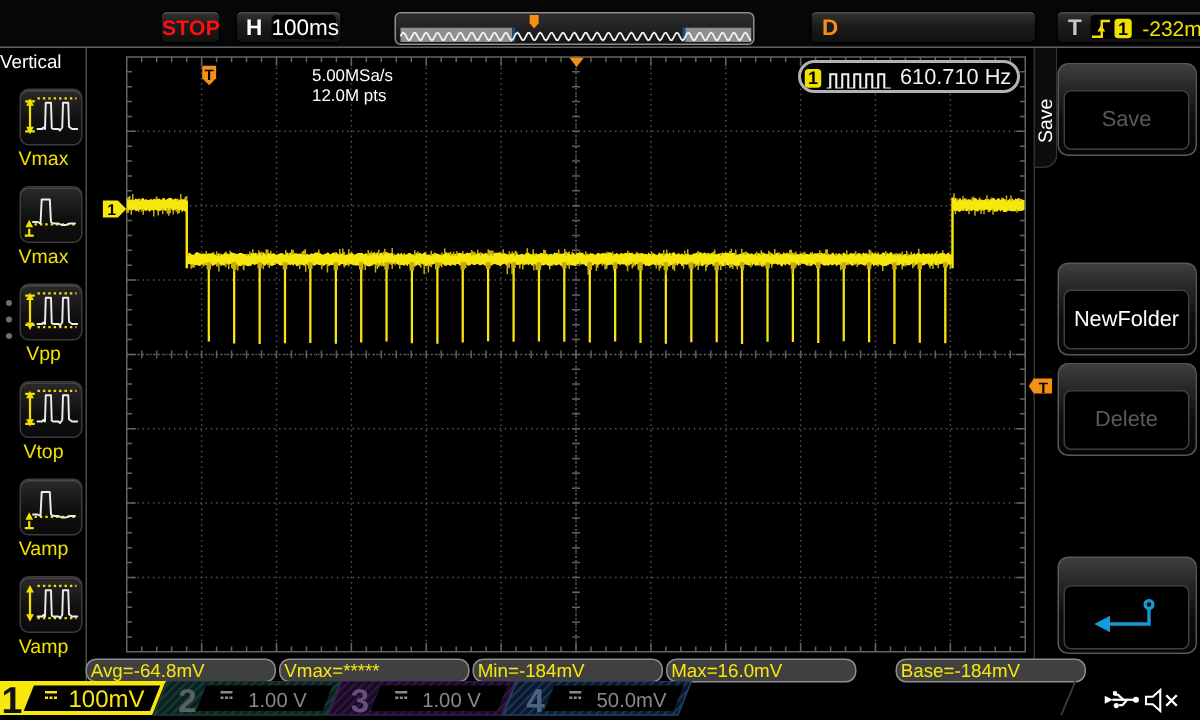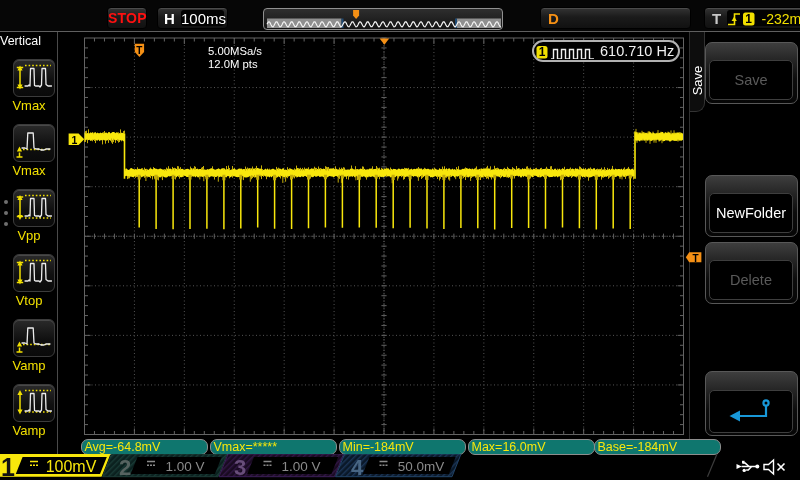--- a/index.html
+++ b/index.html
@@ -32,21 +32,21 @@
 .pdot { position:absolute; left:4px; width:4px; height:4px; border-radius:50%; background:#6e6e6e; }
 
 #rmenu { position:absolute; left:689px; top:32px; width:111px; height:422px; background:#000; border-left:1px solid #303030; }
 #rtab { position:absolute; left:0; top:0; width:15px; height:80px; background:#0d0d0d; border-right:1px solid #333; border-bottom:1px solid #333; border-bottom-right-radius:9px; }
 #rtab span { position:absolute; left:-17px; top:41px; width:48px; text-align:center; color:#fff; font-size:13px; transform:rotate(-90deg); }
 .rbtn { position:absolute; left:14.5px; width:93px; border-radius:7px; background:linear-gradient(#3e3e3e,#262626 28%,#0d0d0d 60%,#060606); border:1px solid #585858; }
 .rbtn-in { position:absolute; left:3.5px; right:3.5px; top:17.5px; bottom:2.5px; background:#000; border:1px solid #3e3e3e; border-radius:5px; display:flex; align-items:center; justify-content:center; font-size:14.5px; }
 
 #fcnt { position:absolute; left:532px; top:40px; width:148px; height:22px; background:#000; border:2.5px solid #b2b2b2; border-radius:11px; }
 
-.meas { position:absolute; top:438.5px; width:127px; height:16px; border:1px solid #8e8e8e; border-radius:7px; background:#0f766e; color:#f8e70c; font-size:12.5px; line-height:14px; padding-left:2.5px;margin-left:24px; }
+.meas { position:absolute; top:438.5px; width:127px; height:16px; border:1px solid #8e8e8e; border-radius:7px; background:#404040; color:#f8e70c; font-size:12.5px; line-height:14px; padding-left:2.5px; }
 </style></head>
 <body>
 <div id="scr"></div>
 <svg width="800" height="480" viewBox="0 0 800 480" style="position:absolute;left:0;top:0">
 <g stroke="#545454" stroke-width="1" stroke-dasharray="1 2.5">
       <line x1="134.42" y1="38.0" x2="134.42" y2="434.5"></line>
       <line x1="184.33" y1="38.0" x2="184.33" y2="434.5"></line>
       <line x1="234.25" y1="38.0" x2="234.25" y2="434.5"></line>
       <line x1="284.17" y1="38.0" x2="284.17" y2="434.5"></line>
       <line x1="334.08" y1="38.0" x2="334.08" y2="434.5"></line>
@@ -226,21 +226,21 @@
 <rect x="534.5" y="44" width="11" height="12.5" rx="2.5" fill="#f2e000"></rect>
 <text x="540" y="54" font-size="12" font-weight="bold" fill="#000" text-anchor="middle" font-family="Liberation Sans,sans-serif">1</text>
 <path d="M549.0 57.0H551.5V47.5H555.5V57.0H559.5V47.5H563.5V57.0H567.5V47.5H571.5V57.0H575.5V47.5H579.5V57.0H583.5V47.5H587.5V57.0H592.0" stroke="#f0f0f0" stroke-width="1.4" fill="none"></path>
 <text x="598" y="54" font-size="14.5" fill="#f0f0f0" font-family="Liberation Sans,sans-serif">610.710 Hz</text>
 </svg></div>
 
 <div class="meas" style="left:57px">Avg=-64.8mV</div>
 <div class="meas" style="left:186px">Vmax=*****</div>
 <div class="meas" style="left:315px">Min=-184mV</div>
 <div class="meas" style="left:444px">Max=16.0mV</div>
-<div class="meas" style="left:570px">Base=-184mV</div>
+<div class="meas" style="left:597px">Base=-184mV</div>
 <svg width="800" height="26" viewBox="0 0 800 26" style="position:absolute;left:0;top:454px">
 <defs>
 <pattern id="h2" width="4" height="4" patternUnits="userSpaceOnUse" patternTransform="rotate(-45)">
         <rect width="4" height="4" fill="#0b211f"></rect>
         <rect width="4" height="1.4" fill="#183a35"></rect>
       </pattern>
 <pattern id="h3" width="4" height="4" patternUnits="userSpaceOnUse" patternTransform="rotate(-45)">
         <rect width="4" height="4" fill="#190b21"></rect>
         <rect width="4" height="1.4" fill="#301644"></rect>
       </pattern>

